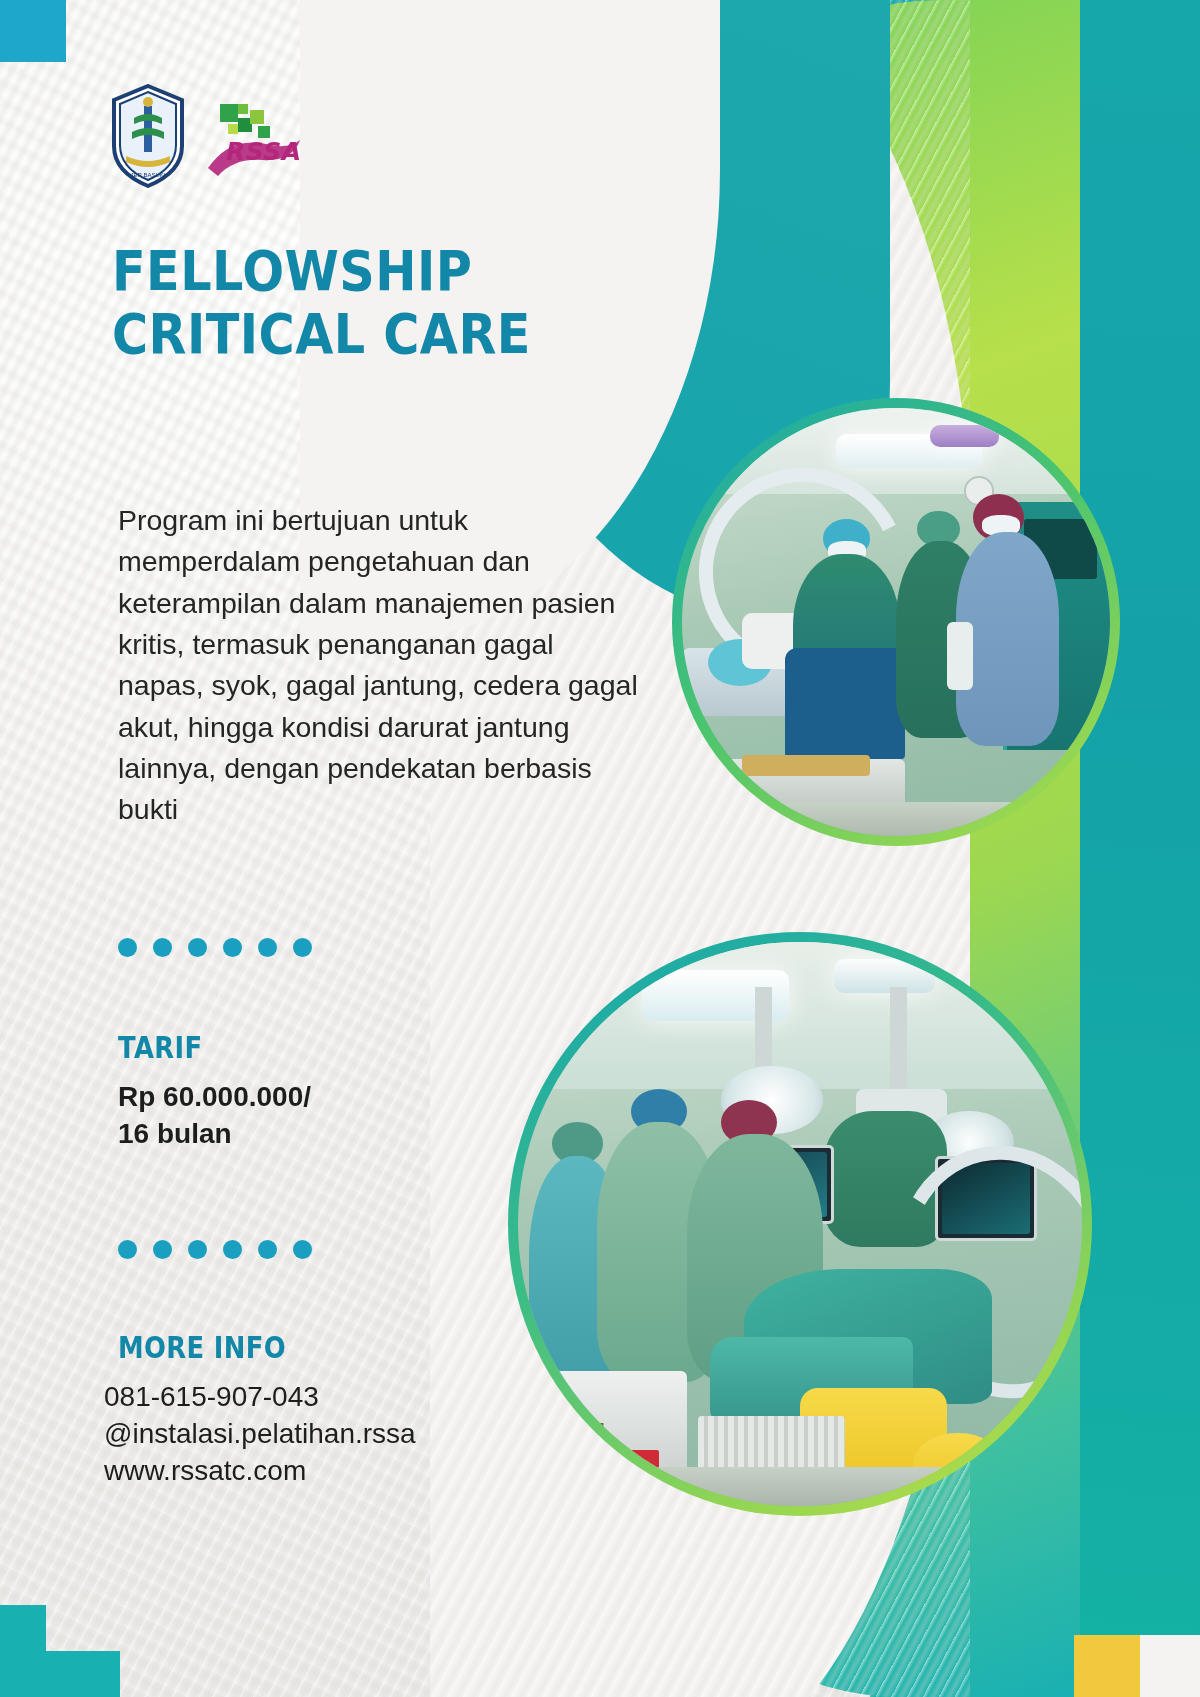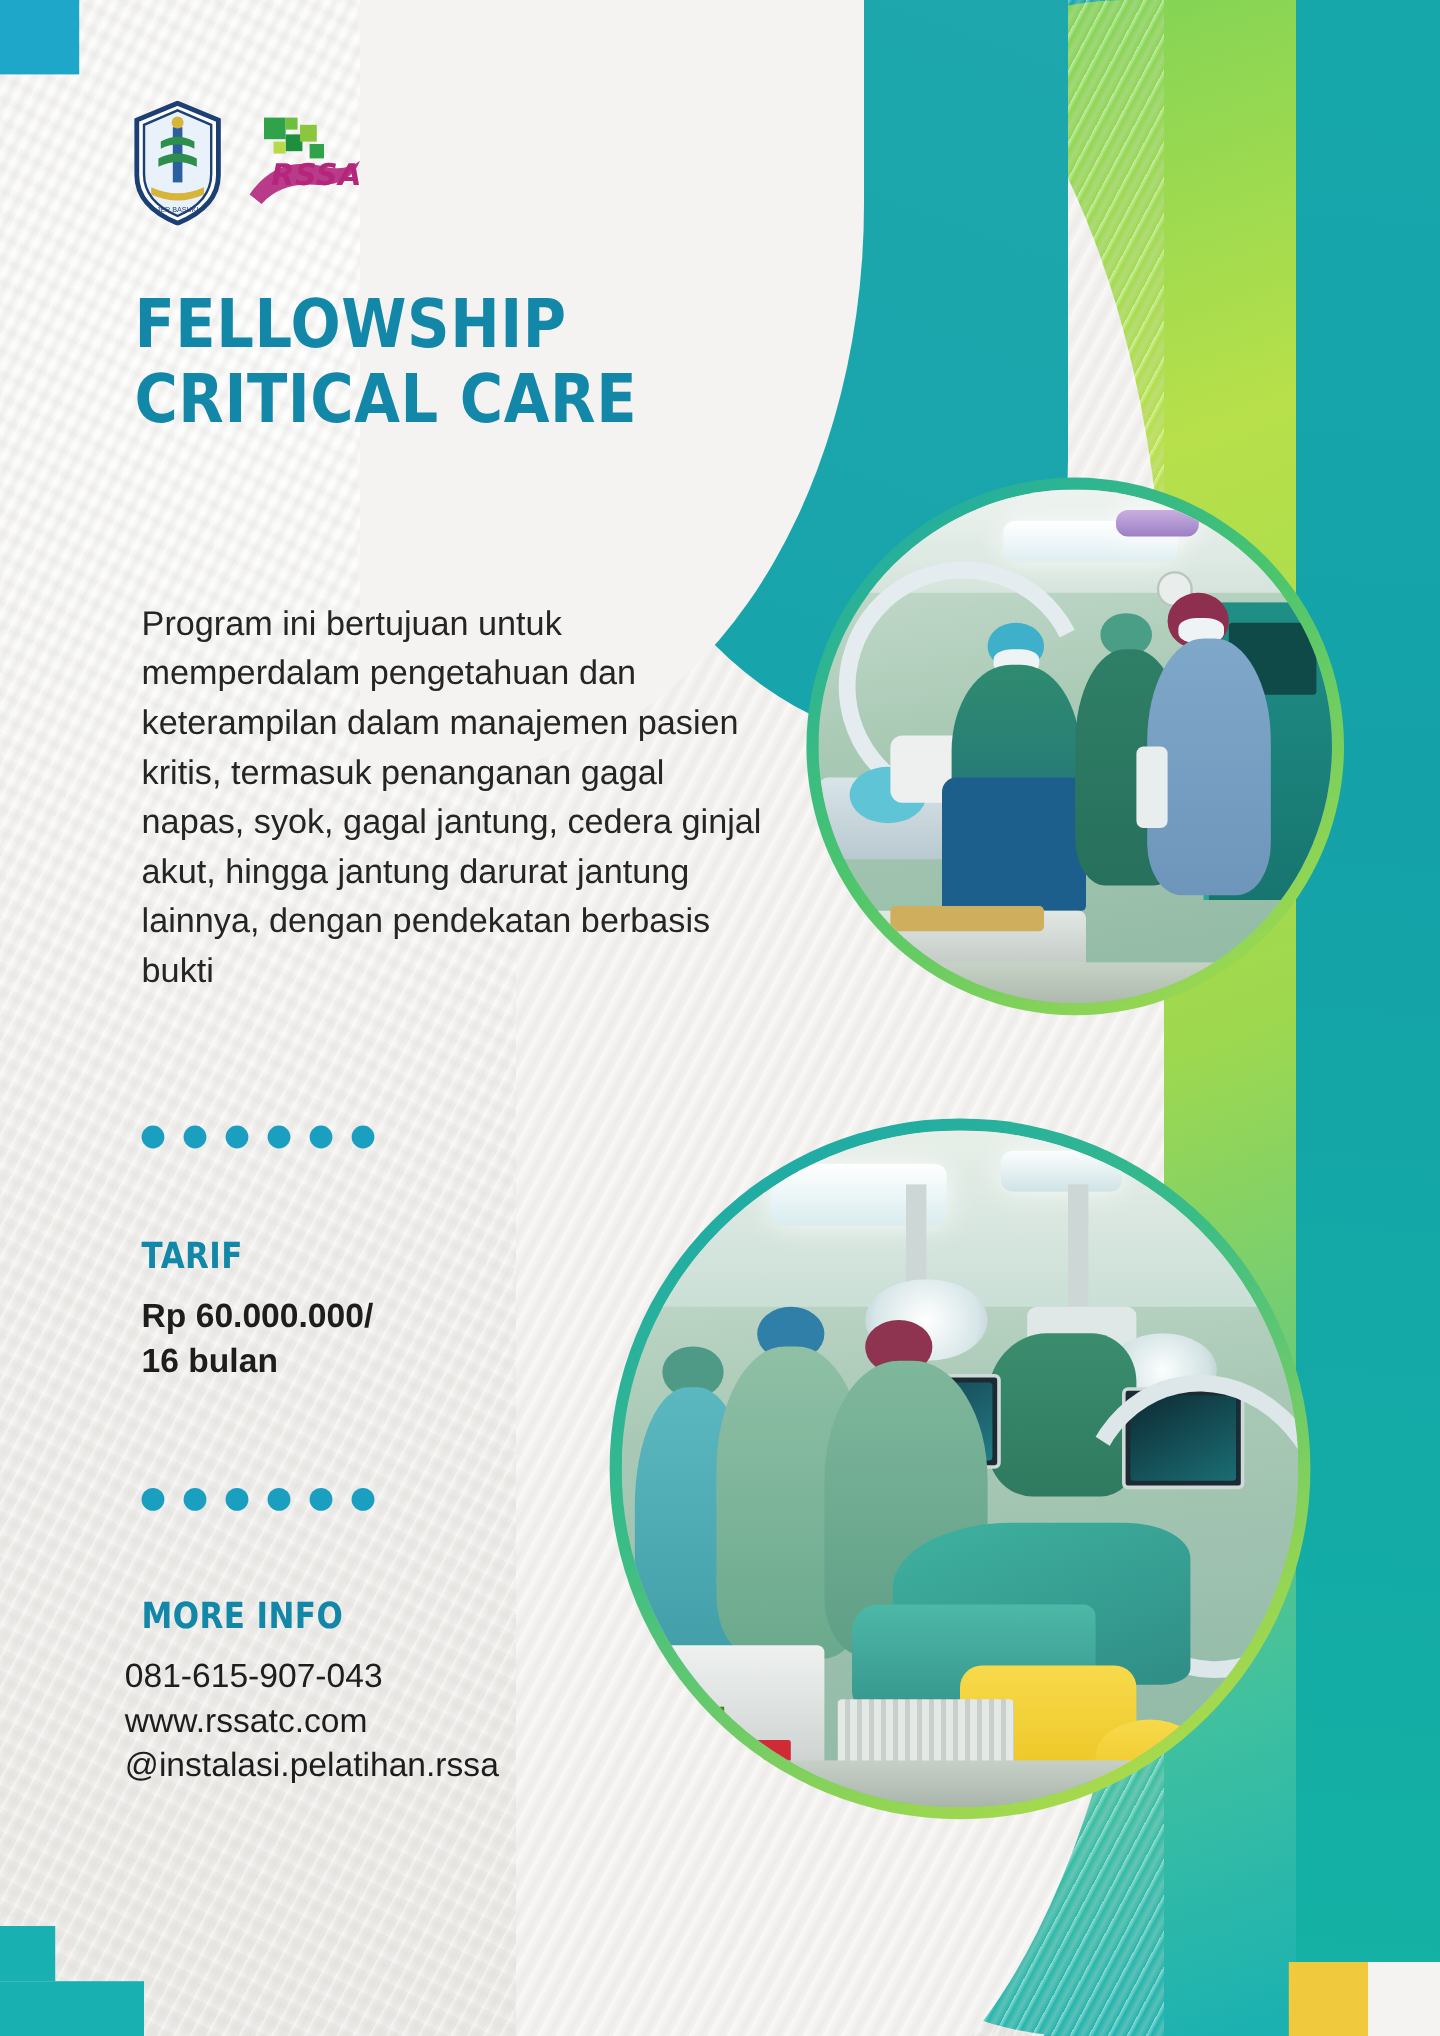--- a/index.html
+++ b/index.html
@@ -134,21 +134,21 @@
   .content {
     position: absolute;
     inset: 0;
   }
 
   .logos {
     position: absolute;
     top: 84px;
     left: 110px;
     display: flex;
-    align-items: center;
+    align-items: flex-end;
     gap: 14px;
   }
   .logo-emblem {
     width: 76px;
     height: 104px;
     position: relative;
   }
   .logo-rssa {
     position: relative;
     width: 110px;
@@ -342,21 +342,21 @@
             <rect x="28" y="28" width="10" height="10" fill="#b7d94a"></rect>
           </g>
           <path d="M8 72 Q30 40 66 48 Q88 54 100 44 Q92 66 62 64 Q34 62 18 80 Z" fill="#b3267c" opacity="0.9"></path>
         </svg>
         <div class="rssa-text">RSSA</div>
       </div>
     </div>
 
     <div class="title">FELLOWSHIP CRITICAL CARE</div>
 
-    <div class="paragraph">Program ini bertujuan untuk memperdalam pengetahuan dan keterampilan dalam manajemen pasien kritis, termasuk penanganan gagal napas, syok, gagal jantung, cedera ginjal akut, hingga jantung darurat jantung lainnya, dengan pendekatan berbasis bukti</div>
+    <div class="paragraph">Program ini bertujuan untuk memperdalam pengetahuan dan keterampilan dalam manajemen pasien kritis, termasuk penanganan gagal napas, syok, gagal jantung, cedera gagal akut, hingga kondisi darurat jantung lainnya, dengan pendekatan berbasis bukti</div>
 
     <div class="dots dots-1">
       <span></span>
       <span></span>
       <span></span>
       <span></span>
       <span></span>
       <span></span>
     </div>
 
@@ -371,22 +371,22 @@
       <span></span>
       <span></span>
       <span></span>
       <span></span>
       <span></span>
     </div>
 
     <div class="section-heading info-heading">MORE INFO</div>
     <div class="section-body info-body">
       <div>081-615-907-043</div>
+      <div>@instalasi.pelatihan.rssa</div>
       <div>www.rssatc.com</div>
-      <div>@instalasi.pelatihan.rssa</div>
     </div>
 
     <div class="photo-ring photo1-ring"></div>
     <div class="photo photo1">
       <div class="scene">
         <div class="s-wall" style="background:linear-gradient(170deg,#cfe0d4 0%,#a8c9b4 45%,#8fb8a3 100%);"></div>
         <div class="s-ceil" style="height:20%;background:linear-gradient(180deg,#eef3f0 0%,#d5e4dc 100%);"></div>
         <div class="s-light" style="top:6%; left:36%; width:34%; height:8%;"></div>
         <div class="s-light" style="top:4%; left:58%; width:16%; height:5%; background:linear-gradient(180deg,#c9aee0,#9d7fc4);"></div>
         <div style="position:absolute; top:16%; left:66%; width:6%; height:6%; border-radius:50%; background:#e9eeec; border:2px solid #b8c6bf;"></div>

